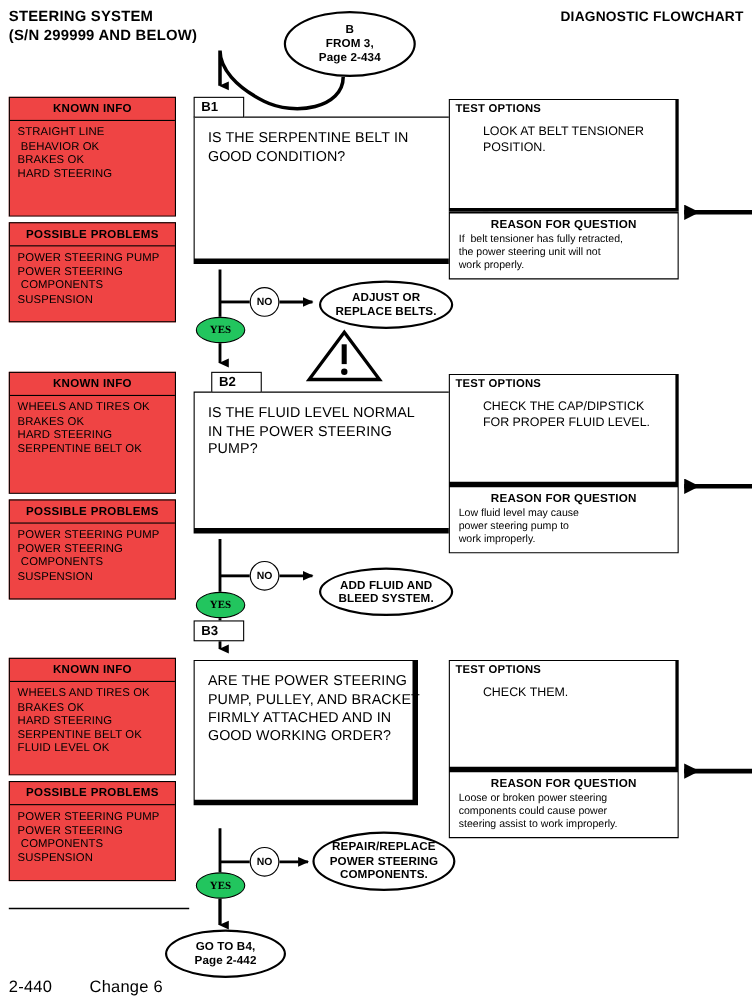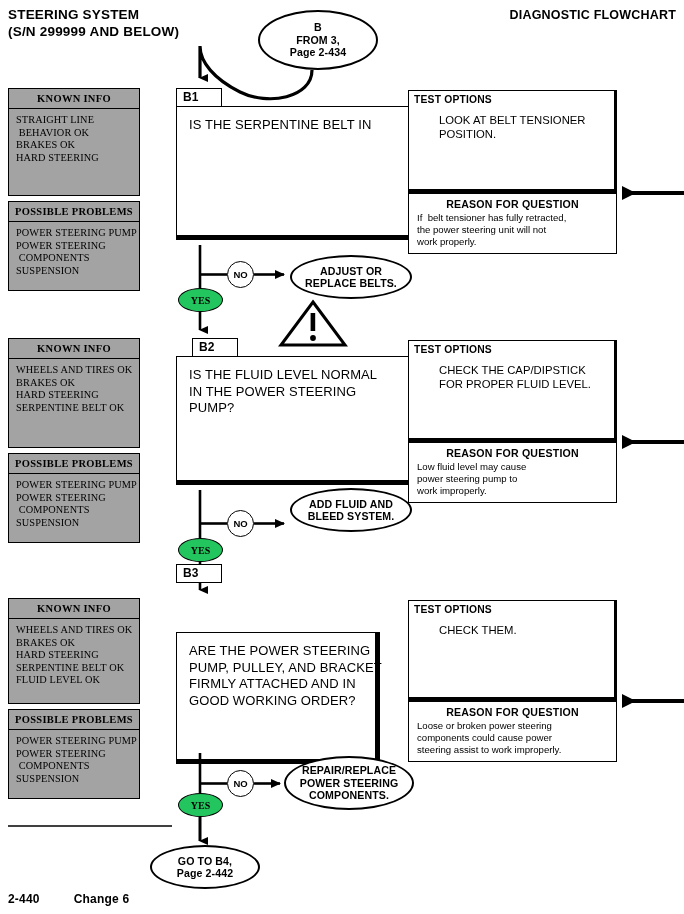--- a/index.html
+++ b/index.html
@@ -7,21 +7,21 @@
     width:684px;height:914px;position:relative;overflow:hidden;
     font-family:"Liberation Sans", sans-serif;color:#000;
   }
   .abs{position:absolute;}
 
   
   #doc-title{left:8px;top:6px;width:330px;font-weight:bold;font-size:13.5px;line-height:17px;letter-spacing:.2px;}
   #doc-type{right:8px;top:8px;font-weight:bold;font-size:12.5px;letter-spacing:.2px;margin-left:32px;}
 
   
-  .info-panel{width:132px;border:1.6px solid #000;background:#a3a3a3;box-sizing:border-box;font-family:Liberation Serif, serif;}
+  .info-panel{width:152px;border:1.6px solid #000;background:#ef4444;box-sizing:border-box;}
   .info-head{
     text-align:center;font-weight:bold;font-size:10.5px;letter-spacing:.3px;
     padding:4px 0 4px;border-bottom:1.6px solid #000;
   }
   .info-body{padding:5px 0 5px 7px;font-size:10.3px;line-height:12.6px;letter-spacing:.1px;}
   .info-body div{white-space:pre;}
   .panel-gap{height:5px;background:#fff;}
 
   
   .qtab{
@@ -69,21 +69,21 @@
     display:flex;align-items:center;justify-content:center;
     font-weight:bold;font-size:10px;box-sizing:border-box;z-index:4;font-family:Liberation Serif, serif;
   }
   .circ-no{
     position:absolute;border:1.8px solid #000;border-radius:50%;background:#fff;
     display:flex;align-items:center;justify-content:center;
     font-weight:bold;font-size:9.5px;box-sizing:border-box;z-index:4;
   }
 
   
-  #footer{left:8px;bottom:8px;font-weight:bold;font-size:12px;letter-spacing:.2px;}
+  #footer{left:8px;bottom:8px;font-weight:normal;font-size:15px;letter-spacing:.2px;}
   #footer span{margin-right:34px;}
 
   svg.overlay{position:absolute;left:0;top:0;width:684px;height:914px;pointer-events:none;}
 </style>
 </head>
 <body>
 
 <div class="abs" id="doc-title">
   <div>STEERING SYSTEM</div>
   <div>(S/N 299999 AND BELOW)</div>
@@ -117,20 +117,21 @@
       <div> COMPONENTS</div>
       <div>SUSPENSION</div>
     </div>
   </div>
 </div>
 
 <div class="qtab" style="left:176px;top:88px;">B1</div>
 <div class="qbox" style="left:176px;top:106px;width:268px;height:134px;">
   <div class="qtext">
     <div>IS THE SERPENTINE BELT IN</div>
+    <div>GOOD CONDITION?</div>
   </div>
 </div>
 
 <div class="tbox" style="left:408px;top:90px;width:209px;height:102px;">
   <div class="thead">TEST OPTIONS</div>
   <div class="tbody">
     <div>LOOK AT BELT TENSIONER</div>
     <div>POSITION.</div>
   </div>
 </div>
@@ -194,21 +195,21 @@
   <div class="rhead">REASON FOR QUESTION</div>
   <div class="rbody">
     <div>Low fluid level may cause</div>
     <div>power steering pump to</div>
     <div>work improperly.</div>
   </div>
 </div>
 
 <div class="circ-no" style="left:227px;top:510px;width:27px;height:27px;">NO</div>
 <div class="small-oval" style="left:178px;top:538px;width:45px;height:24px;">YES</div>
-<div class="oval" style="left:290px;top:488px;width:122px;height:44px;">
+<div class="oval" style="left:290px;top:516px;width:122px;height:44px;">
   <div class="ov-in">
     <div>ADD FLUID AND</div>
     <div>BLEED SYSTEM.</div>
   </div>
 </div>
 
 <div class="abs" style="left:8px;top:598px;">
   <div class="info-panel">
     <div class="info-head">KNOWN INFO</div>
     <div class="info-body" style="height:74px;">
@@ -225,21 +226,21 @@
     <div class="info-body" style="height:58px;">
       <div>POWER STEERING PUMP</div>
       <div>POWER STEERING</div>
       <div> COMPONENTS</div>
       <div>SUSPENSION</div>
     </div>
   </div>
 </div>
 
 <div class="qtab" style="left:176px;top:564px;">B3</div>
-<div class="qbox" style="left:176px;top:632px;width:204px;height:132px;">
+<div class="qbox" style="left:176px;top:600px;width:204px;height:132px;">
   <div class="qtext">
     <div>ARE THE POWER STEERING</div>
     <div>PUMP, PULLEY, AND BRACKET</div>
     <div>FIRMLY ATTACHED AND IN</div>
     <div>GOOD WORKING ORDER?</div>
   </div>
 </div>
 
 <div class="tbox" style="left:408px;top:600px;width:209px;height:100px;">
   <div class="thead">TEST OPTIONS</div>

